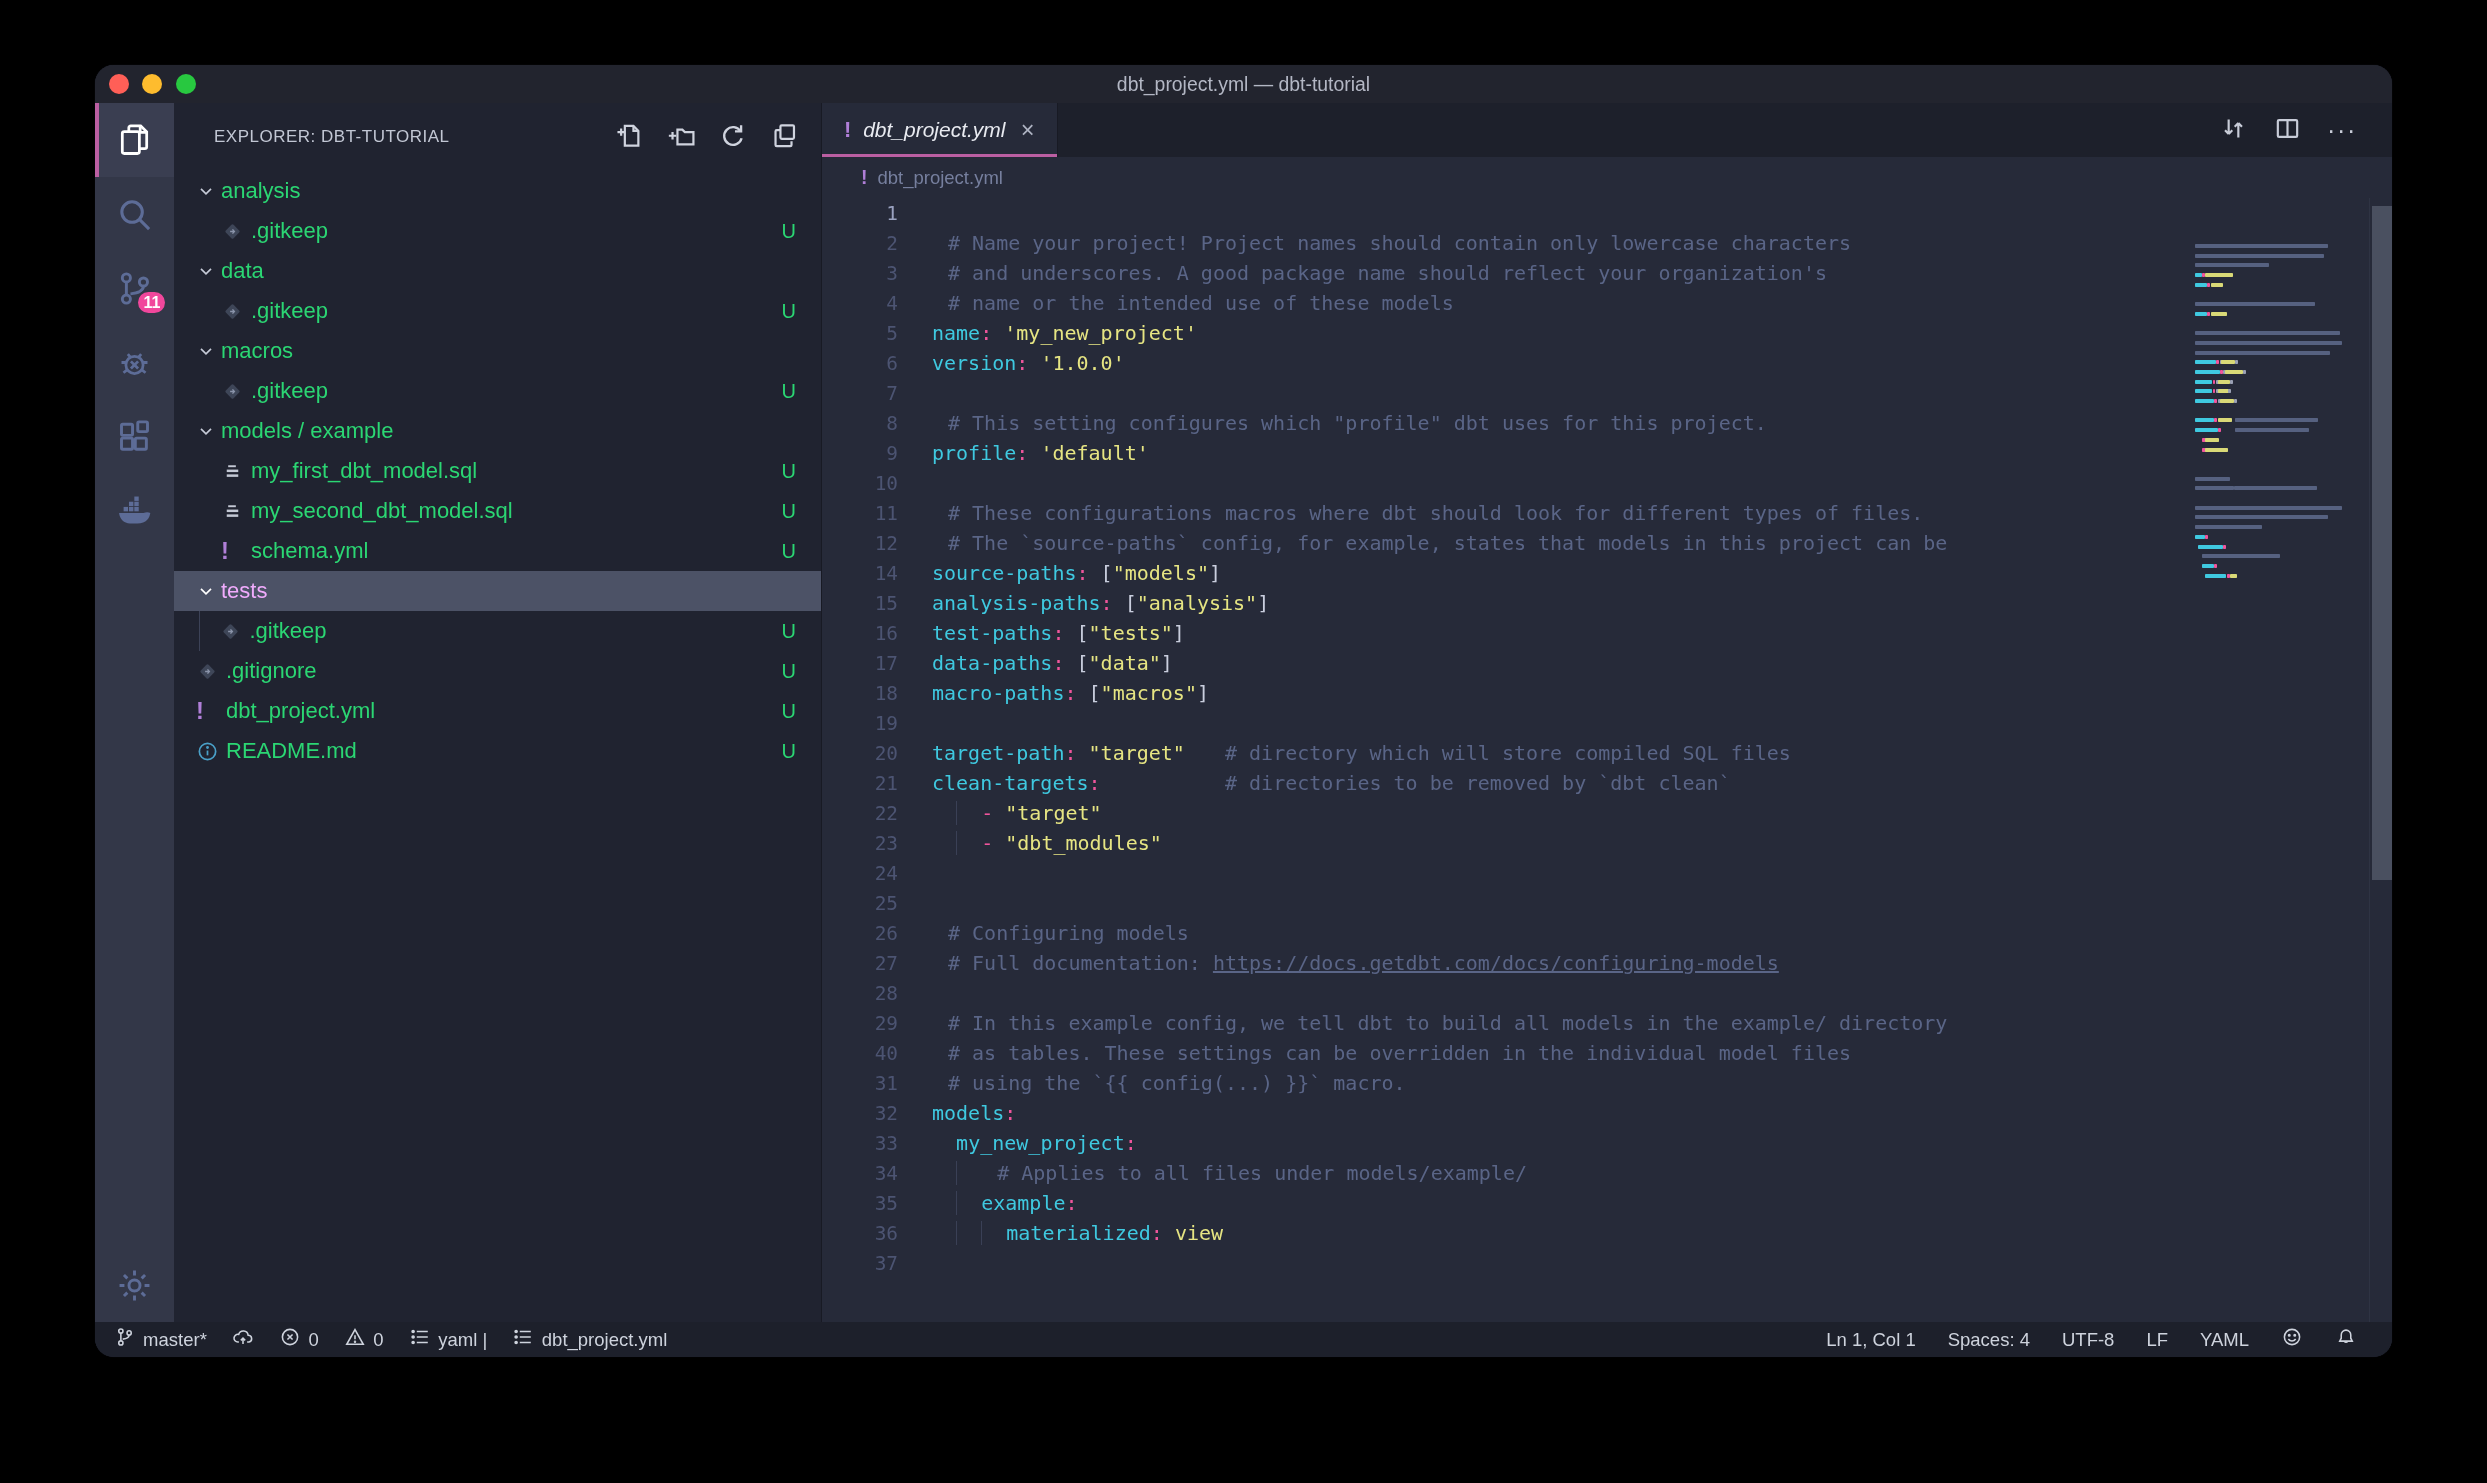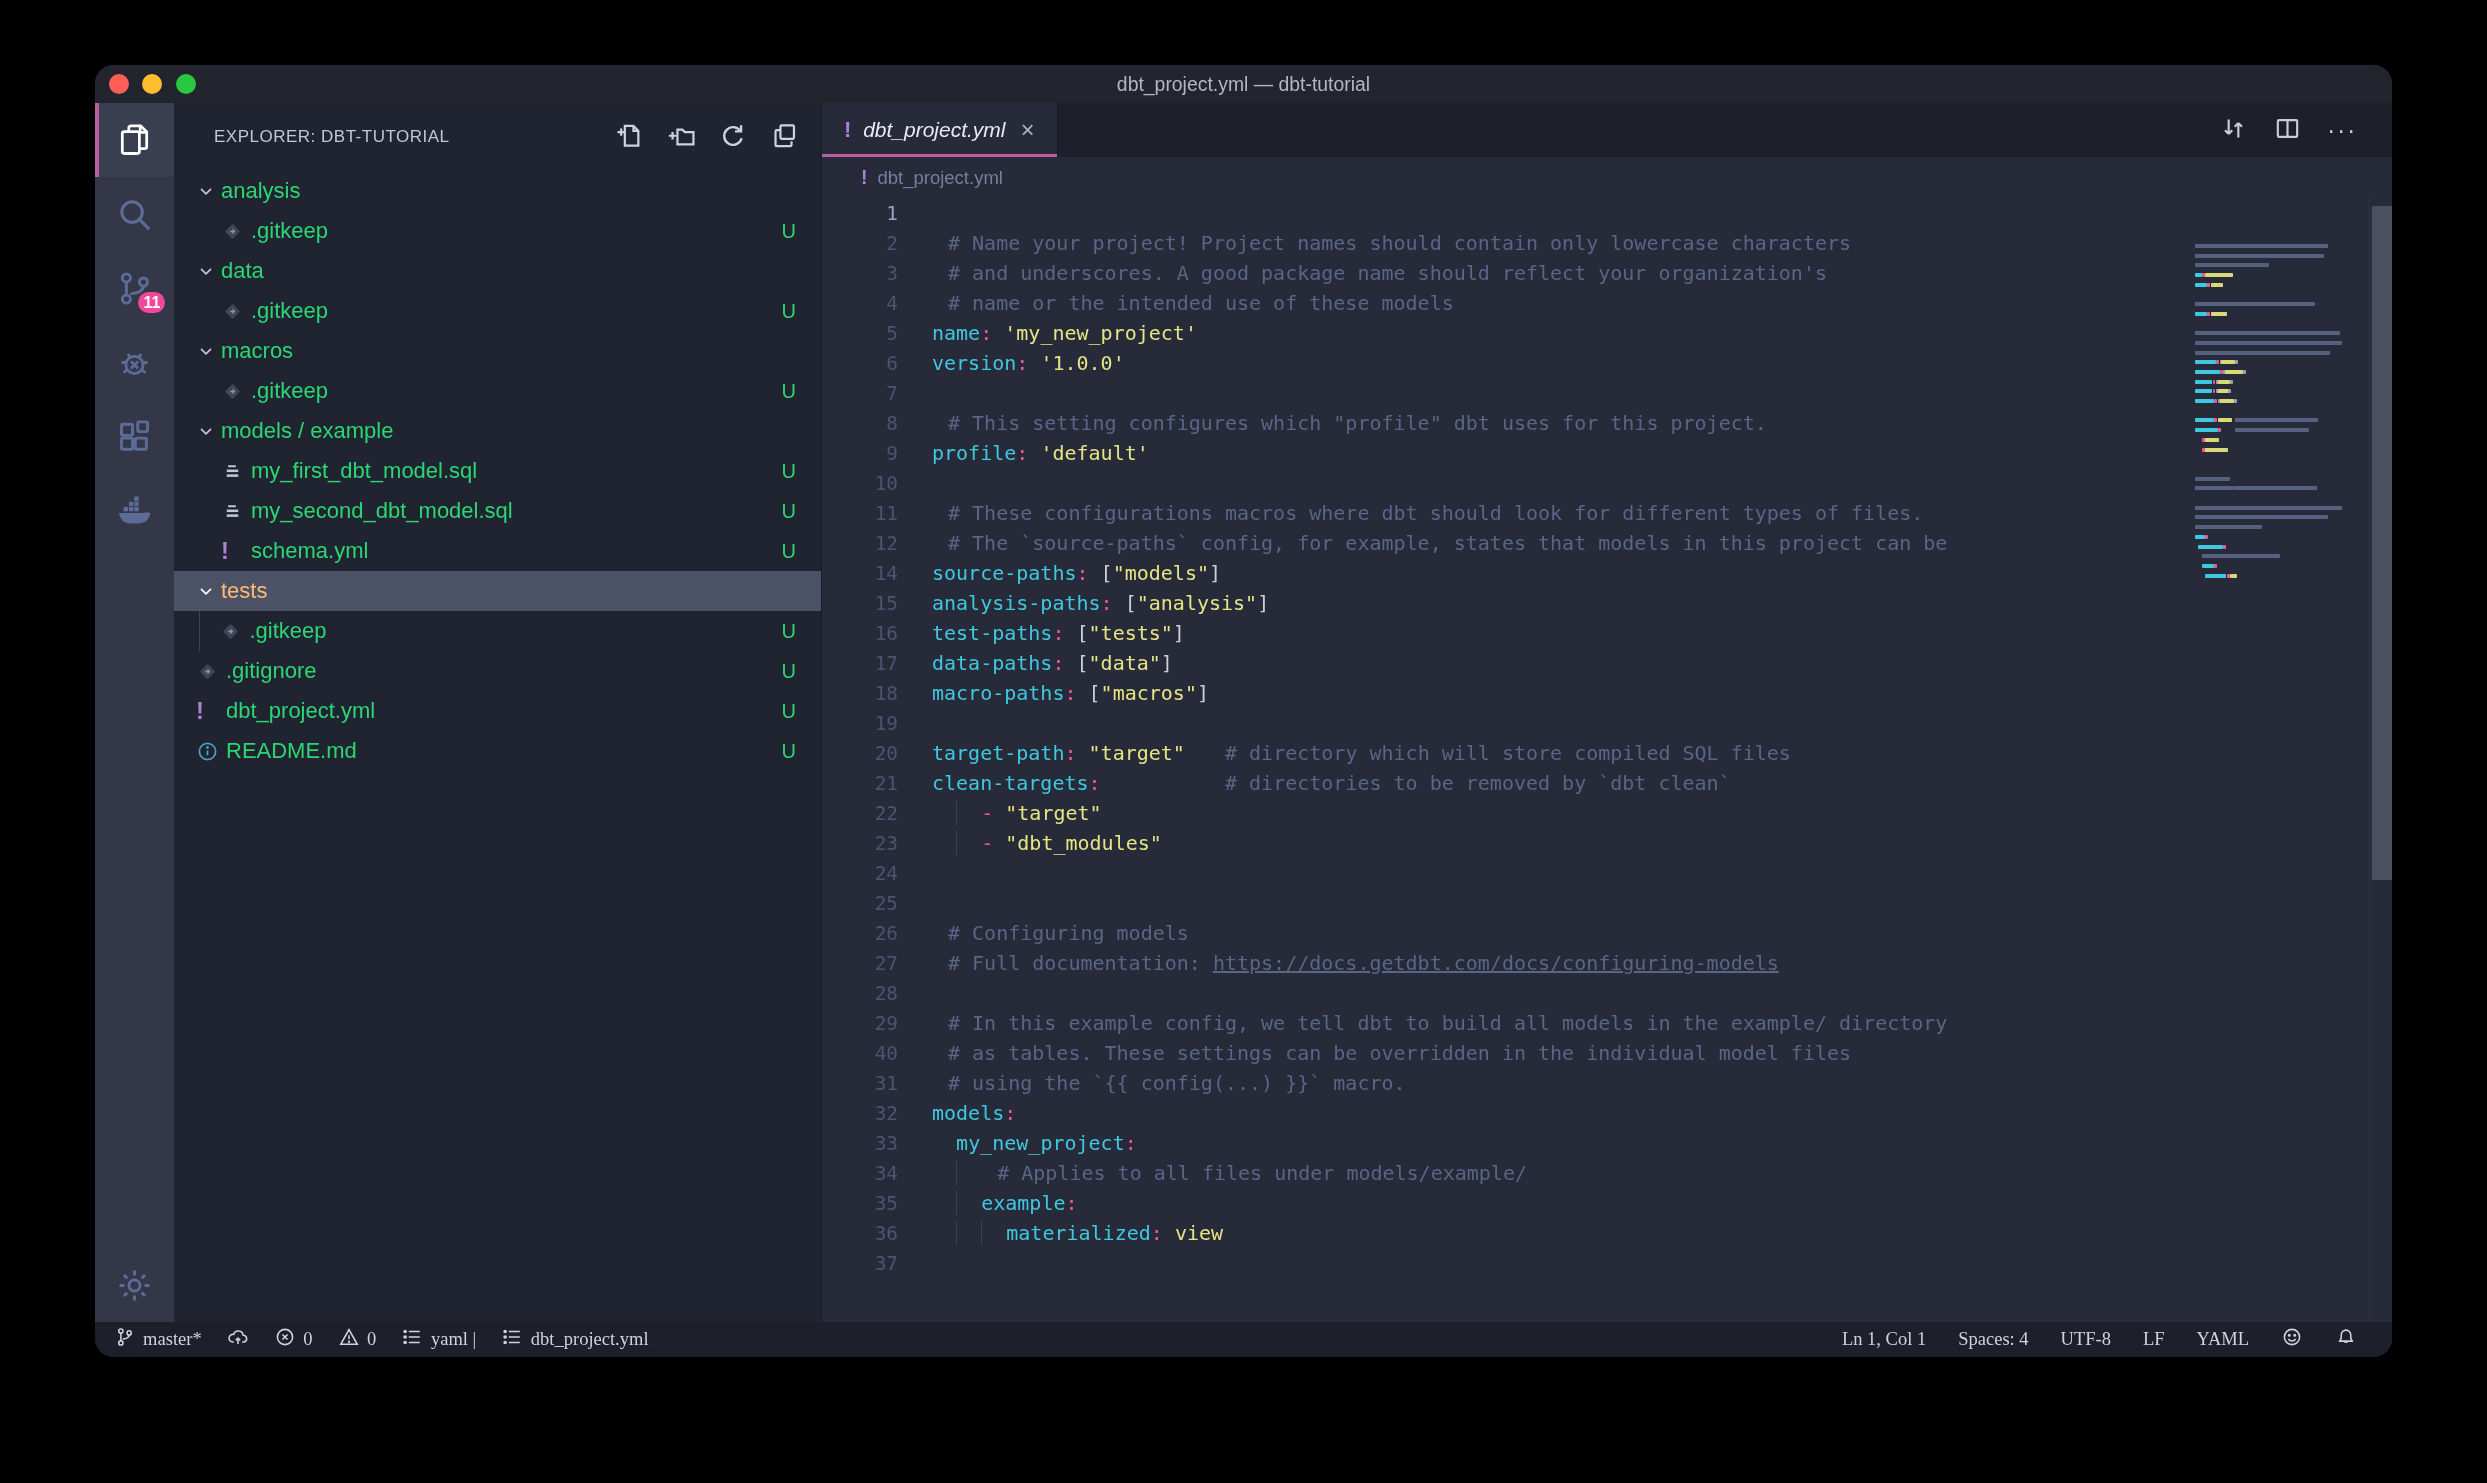--- a/index.html
+++ b/index.html
@@ -25,21 +25,21 @@
     color:#fff;font-size:16px;font-weight:bold;display:flex;align-items:center;justify-content:center;border:2.5px solid var(--activity-bg);padding:0 5px;}
   .act-spacer{flex:1;}
   
   .sidebar{width:648px;background:var(--sidebar-bg);flex:none;display:flex;flex-direction:column;border-right:1.7px solid #181a24;}
   .sb-header{height:68px;display:flex;align-items:center;padding:0 22px 0 40px;}
   .sb-title{color:#c2c7d4;font-size:17px;letter-spacing:0.5px;flex:1;}
   .sb-actions{display:flex;gap:22px;color:#cfd3de;}
   .sb-actions svg{width:29.5px;height:29.5px;}
   .tree{flex:1;overflow:hidden;}
   .row{height:40px;display:flex;align-items:center;position:relative;font-size:22px;color:var(--green);}
-  .row.selected{background:var(--sel-bg);color:#fdba74;}
+  .row.selected{background:var(--sel-bg);color:#f0abfc;}
   .row .sp0{width:22px;flex:none;} .row .sp1{width:47px;flex:none;}
   .row .sp1.guided{border-right:1.7px solid #3c4257;width:13.5px;margin-left:12.6px;margin-right:19.4px;height:100%;}
   .chev{width:25px;flex:none;display:flex;align-items:center;color:#c6cbd8;}
   .row.selected .chev{color:#fff;}
   .chev svg{width:20px;height:20px;}
   .ficon{width:30px;flex:none;display:flex;align-items:center;justify-content:flex-start;font-size:22px;}
   .ficon svg{width:23px;height:23px;}
   .ficon.yaml{color:#b07fd8;font-weight:bold;font-size:23.6px;}
   .label{flex:1;white-space:nowrap;overflow:hidden;}
   .badge{flex:none;margin-right:25px;font-size:20px;color:var(--green);}
@@ -72,21 +72,21 @@
   .t-g{border-left:1.7px solid #3a4056;}
   
   .minimap{position:absolute;top:0;right:23px;width:181px;bottom:0;}
   .mm-bar{position:absolute;height:4.2px;border-radius:0.8px;}
   .scrollbar{position:absolute;top:0;right:0;width:23px;bottom:0;border-left:1.7px solid #2e3343;}
   .thumb{position:absolute;left:1.7px;right:0;top:7.6px;height:674px;background:#4a5060;}
   
   .statusbar{height:35px;background:var(--status-bg);display:flex;align-items:center;padding:0 35px 0 18.5px;color:#ced3dd;font-size:18.5px;flex:none;}
   .st-left{display:flex;align-items:center;gap:25px;}
   .st-right{margin-left:auto;display:flex;align-items:center;gap:32px;}
-  .st-item{display:flex;align-items:center;gap:7.6px;white-space:nowrap;font-family:Liberation Serif, serif;}
+  .st-item{display:flex;align-items:center;gap:7.6px;white-space:nowrap;}
   .st-item svg{width:22px;height:22px;}
 </style>
 </head>
 <body>
 
 <div class="window">
 
   <div class="titlebar">
     <div class="traffic">
       <div class="tl r"></div>

